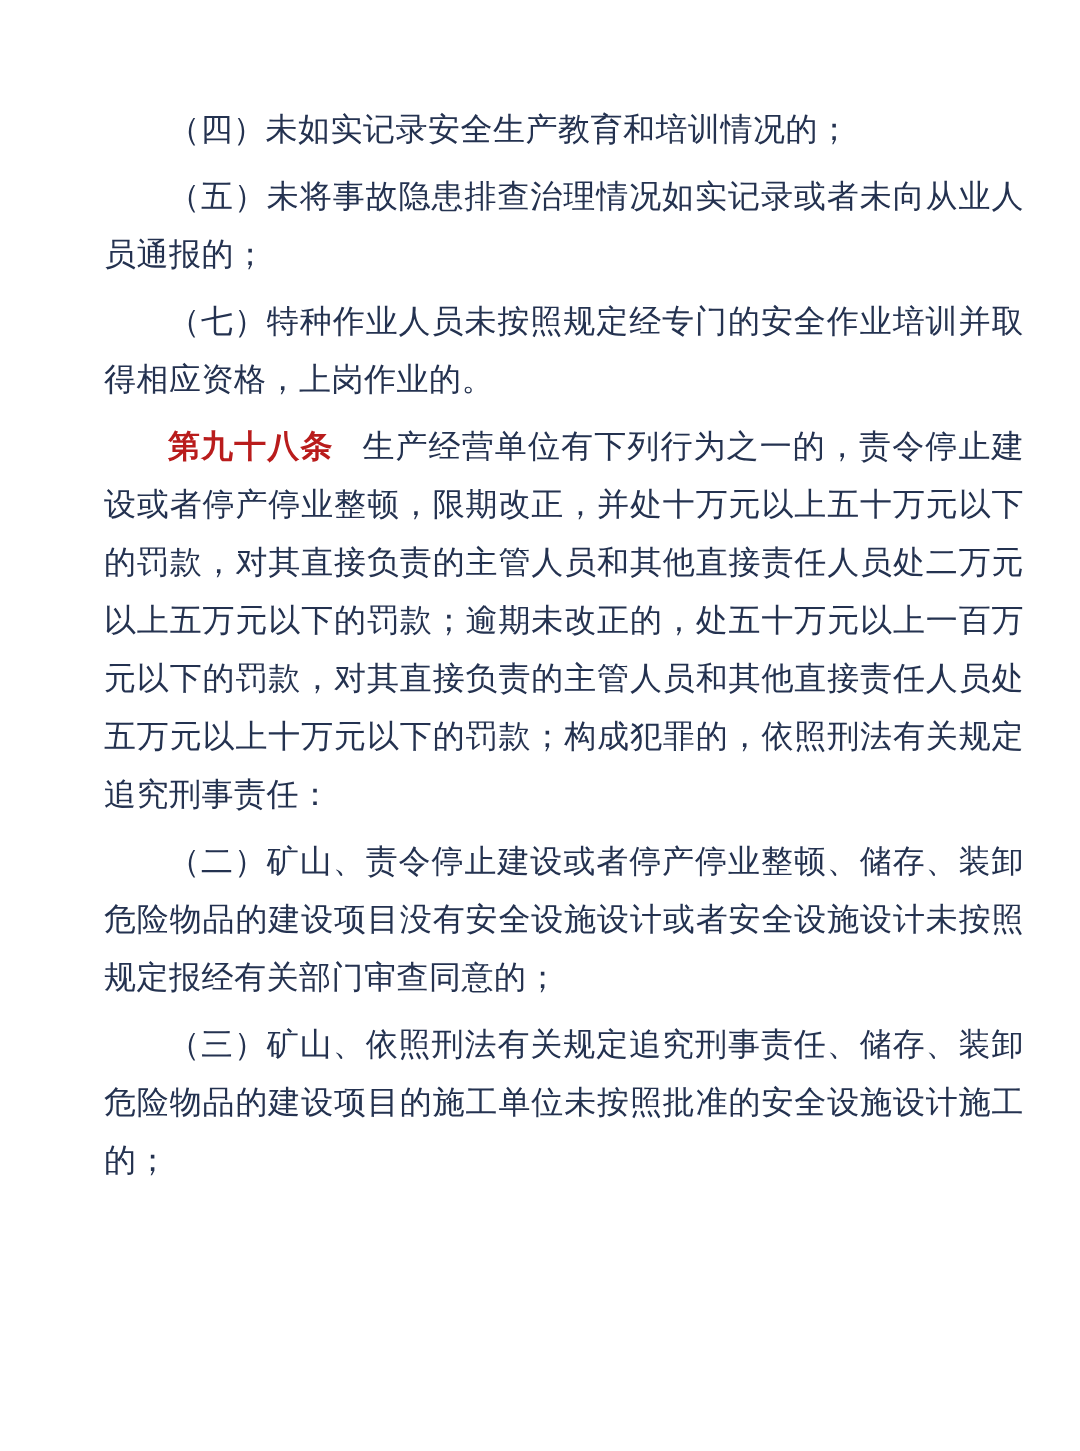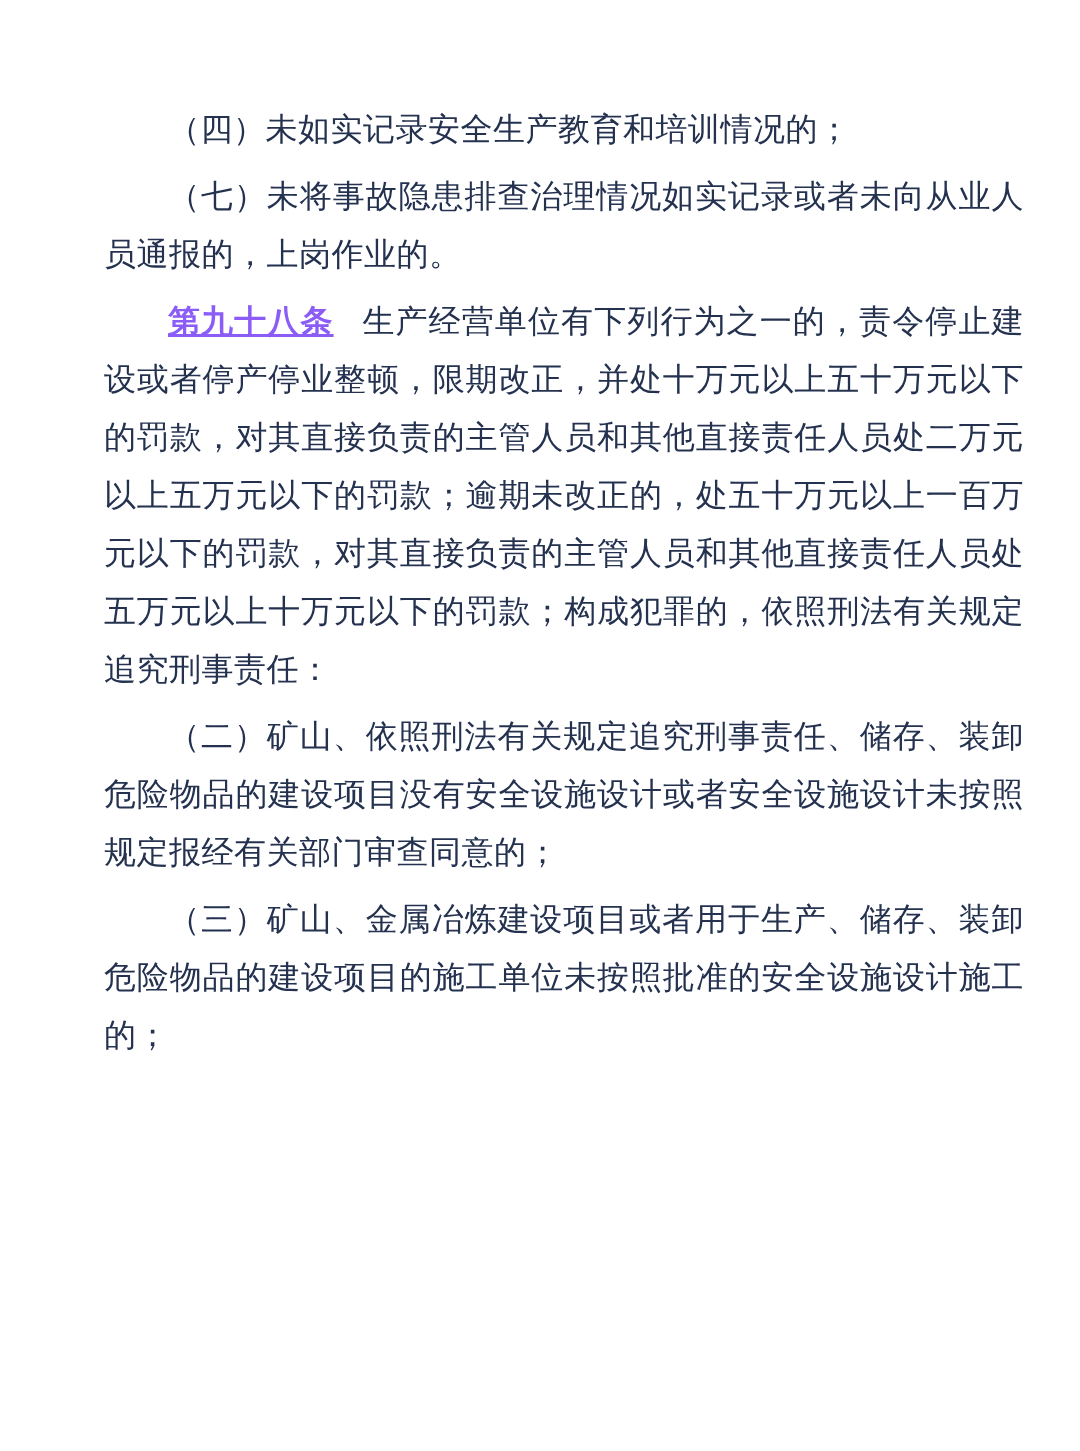--- a/index.html
+++ b/index.html
@@ -28,35 +28,35 @@
     text-justify: inter-character;
     letter-spacing: 0.5px;
   }
   .para:last-child {
     margin-bottom: 0;
   }
   .article-no {
     font-weight: 700;
     font-family: "DejaVu Sans", "Liberation Sans", sans-serif;
     margin-right: 0.9em;
-    color: #8b5cf6;
-    text-decoration: underline;
+    color: #b91c1c;
   }
 </style>
 </head>
 <body>
 
 <div class="page">
   <p class="para">（四）未如实记录安全生产教育和培训情况的；</p>
 
+  <p class="para">（五）未将事故隐患排查治理情况如实记录或者未向从业人员通报的；</p>
 
 
-  <p class="para">（七）未将事故隐患排查治理情况如实记录或者未向从业人员通报的，上岗作业的。</p>
+  <p class="para">（七）特种作业人员未按照规定经专门的安全作业培训并取得相应资格，上岗作业的。</p>
 
   <p class="para">
     <b class="article-no">第九十八条</b><span>生产经营单位有下列行为之一的，责令停止建设或者停产停业整顿，限期改正，并处十万元以上五十万元以下的罚款，对其直接负责的主管人员和其他直接责任人员处二万元以上五万元以下的罚款；逾期未改正的，处五十万元以上一百万元以下的罚款，对其直接负责的主管人员和其他直接责任人员处五万元以上十万元以下的罚款；构成犯罪的，依照刑法有关规定追究刑事责任：</span>
   </p>
 
 
-  <p class="para">（二）矿山、依照刑法有关规定追究刑事责任、储存、装卸危险物品的建设项目没有安全设施设计或者安全设施设计未按照规定报经有关部门审查同意的；</p>
+  <p class="para">（二）矿山、责令停止建设或者停产停业整顿、储存、装卸危险物品的建设项目没有安全设施设计或者安全设施设计未按照规定报经有关部门审查同意的；</p>
 
-  <p class="para">（三）矿山、金属冶炼建设项目或者用于生产、储存、装卸危险物品的建设项目的施工单位未按照批准的安全设施设计施工的；</p>
+  <p class="para">（三）矿山、依照刑法有关规定追究刑事责任、储存、装卸危险物品的建设项目的施工单位未按照批准的安全设施设计施工的；</p>
 </div>
 
 </body></html>

